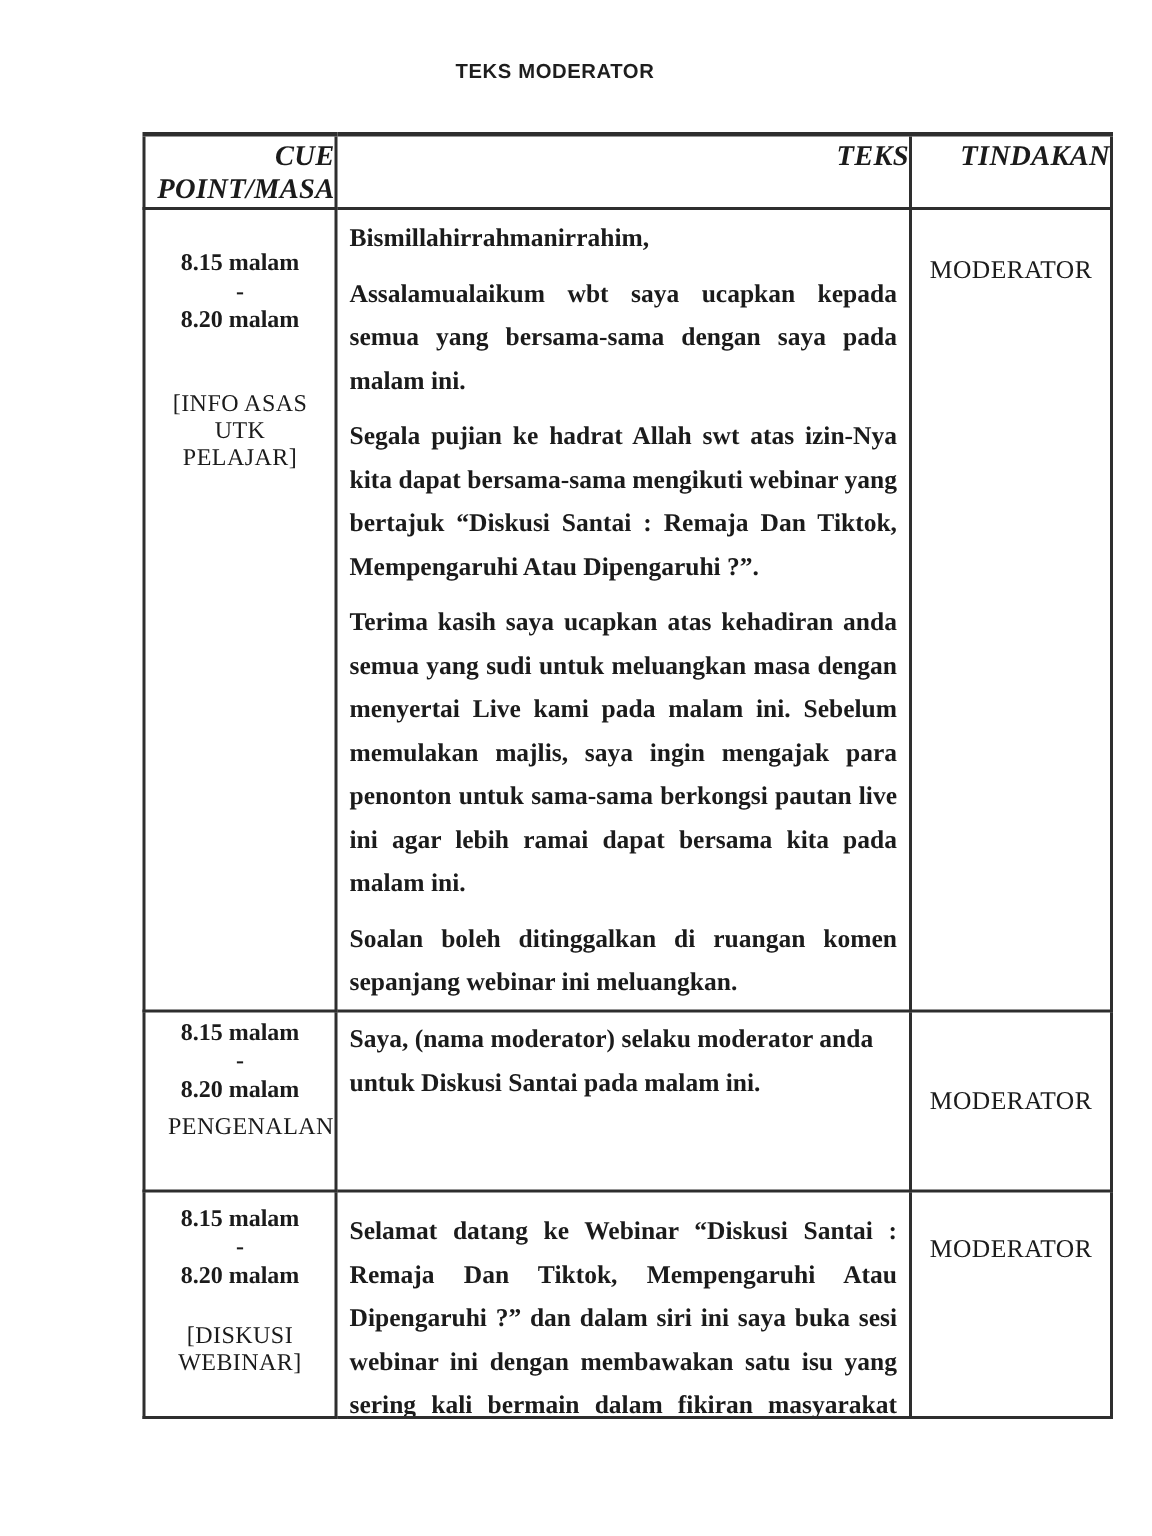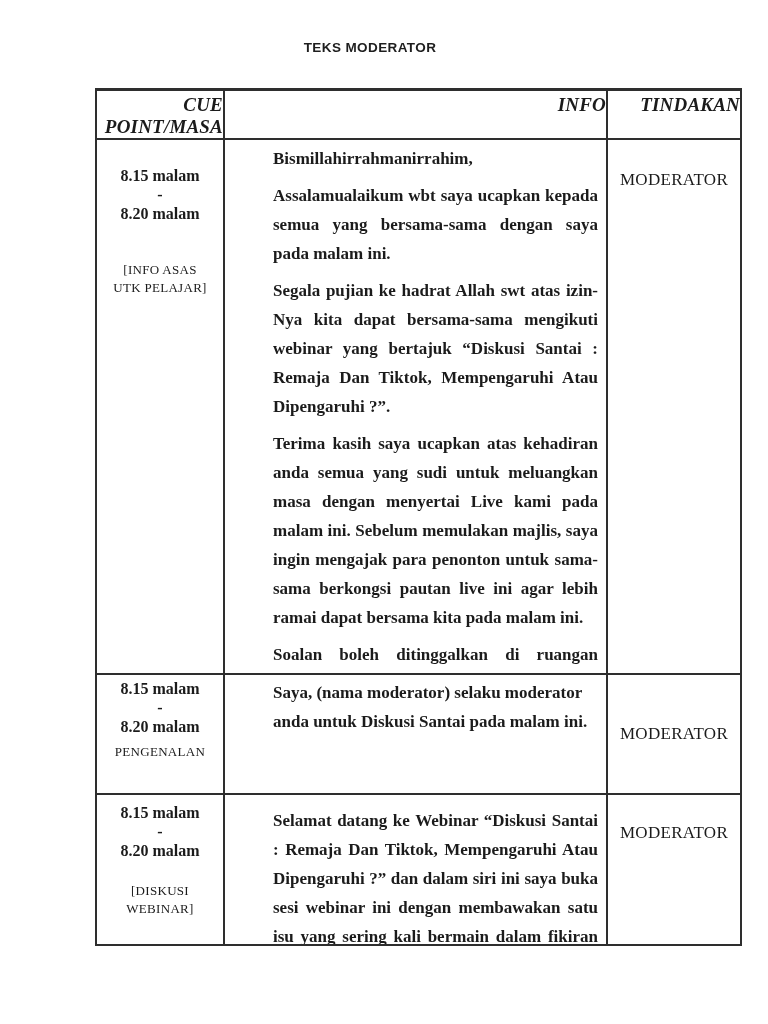--- a/index.html
+++ b/index.html
@@ -33,38 +33,37 @@
   .script-table th {
     height: 49px; text-align: right;
     font-size: 19px; font-weight: 700; letter-spacing: 0.2px;
     padding-top: 3px; line-height: 22px; font-style: italic;
   }
 
   
   td.cell-masa { text-align: center; }
   .time-line { font-size: 16px; font-weight: 700; line-height: 19px; }
   .cue-label {
-    font-size: 13px; font-weight: 400; letter-spacing: 0.3px;
+    font-size: 16px; font-weight: 400; letter-spacing: 0.3px;
     line-height: 18px; max-width: 96px; margin: 8px auto 0;
   }
   tr.row1 td.cell-masa .inner { padding-top: 26px; }
   tr.row1 .cue-label { margin-top: 38px; }
   tr.row2 td.cell-masa .inner { padding-top: 4px; }
   tr.row2 .cue-label { margin-top: 7px; }
   tr.row3 td.cell-masa .inner { padding-top: 8px; }
   tr.row3 .cue-label { margin-top: 22px; }
 
   
   td.cell-teks .inner {
     text-align: justify;
     font-size: 17px; font-weight: 700;
     line-height: 29px;
     padding: 4px 8px 0 8px;
     overflow: hidden;
-    margin-left: 40px;
   }
   td.cell-teks p { margin: 0 0 8px 0; }
   tr.row1 td.cell-teks .inner { height: 533px; }
   tr.row2 td.cell-teks .inner { height: 118px; padding-top: 3px; text-align: left; }
   tr.row3 td.cell-teks .inner { height: 149px; padding-top: 11px; }
 
   
   td.cell-tindakan { text-align: center; font-size: 17px; letter-spacing: 0.3px; }
   tr.row1 td.cell-tindakan { vertical-align: top; padding-top: 30px; }
   tr.row2 td.cell-tindakan { vertical-align: middle; padding-top: 0; }
@@ -80,21 +79,21 @@
       <col class="c1">
       <col class="c2">
       <col class="c3">
     </colgroup>
   <thead>
     <tr>
       <th>
         <div>CUE</div>
         <div>POINT/MASA</div>
       </th>
-      <th>INFO</th>
+      <th>TEKS</th>
       <th>TINDAKAN</th>
     </tr>
   </thead>
   <tbody>
     <tr class="row1">
       <td class="cell-masa">
         <div class="inner">
           <div class="time-line">8.15 malam</div>
           <div class="time-line">-</div>
           <div class="time-line">8.20 malam</div>

